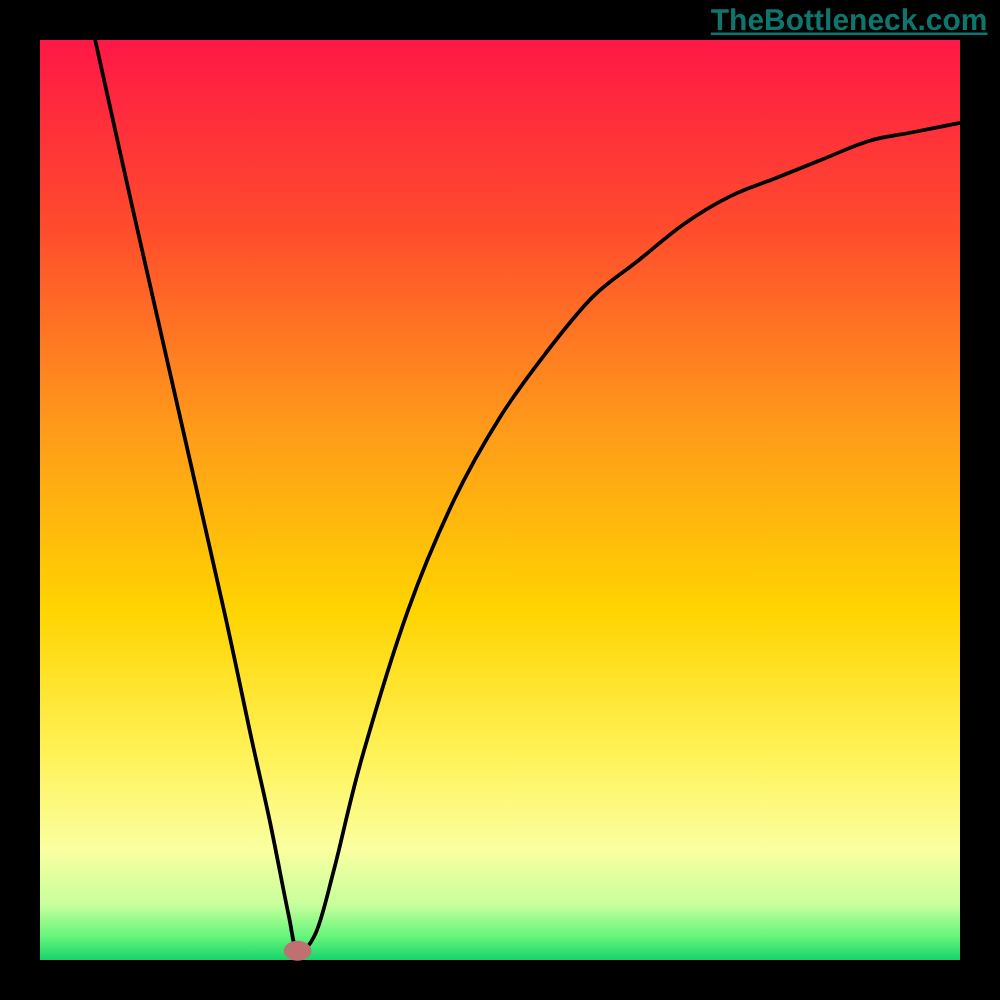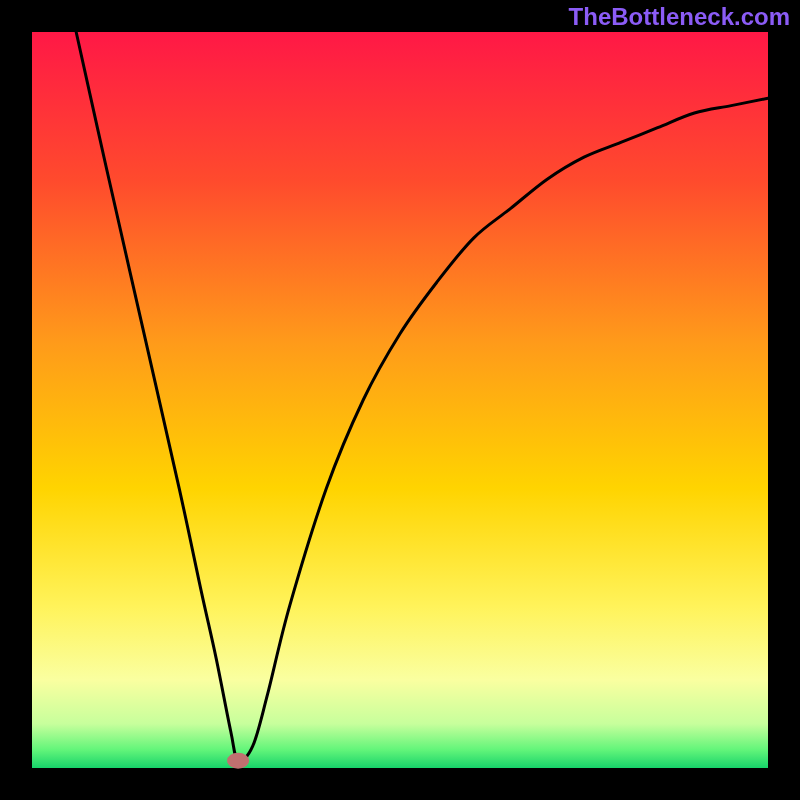--- a/index.html
+++ b/index.html
@@ -15,22 +15,23 @@
     width: 800px;
     height: 800px;
   }
   .watermark {
     position: absolute;
     top: 3px;
     right: 10px;
     font-family: Arial, Helvetica, sans-serif;
     font-size: 24px;
     font-weight: 600;
-    color: #8b5cf6;
+    color: #0f766e;
     letter-spacing: 0px;
+    text-decoration: underline;
   }
   svg.chart {
     position: absolute;
     left: 0;
     top: 0;
   }
 </style>
 </head>
 <body>
 

